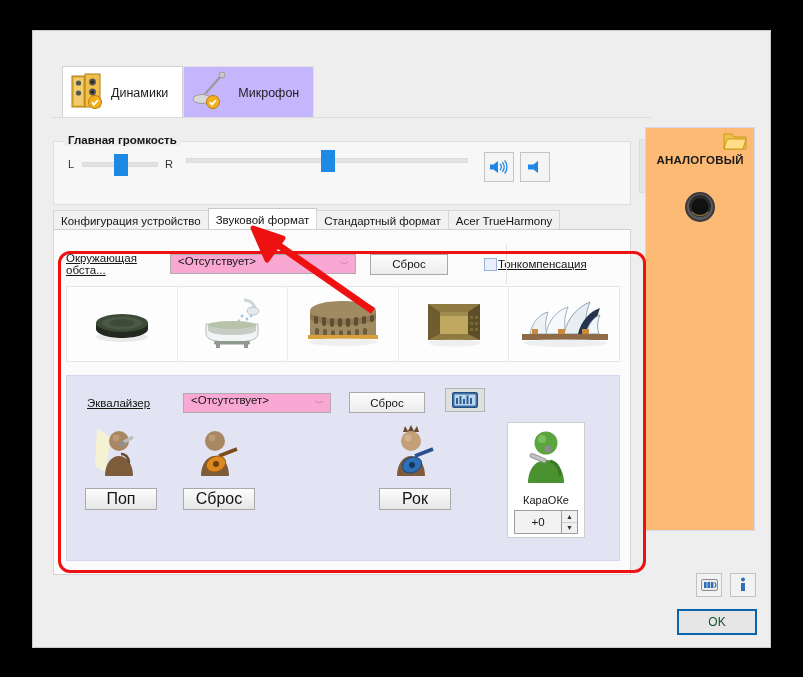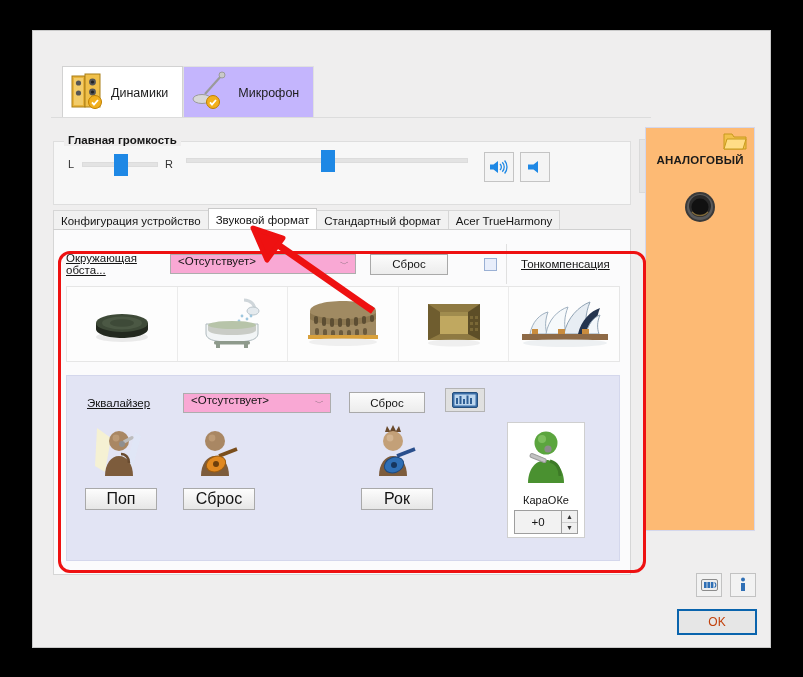--- a/index.html
+++ b/index.html
@@ -370,21 +370,21 @@
     display: flex; align-items: center; justify-content: center;
   }
   #ok-button {
     position: absolute;
     right: 14px; bottom: 13px;
     width: 78px; height: 24px;
     background: #e6e6e6;
     border: 1px solid #0a64ad;
     outline: 1px solid #0a64ad;
     display: flex; align-items: center; justify-content: center;
-    font-size: 12px; color: #c2410c;
+    font-size: 12px; color: #14532d;
   }
 
   
   #annot-rect {
     position: absolute;
     left: 25px; top: 220px;
     width: 588px; height: 322px;
     border: 3px solid #ee1111;
     border-radius: 12px;
     pointer-events: none;
@@ -488,21 +488,21 @@
     <div id="fx-panel">
 
       <div id="env-row">
         <span class="fx-label" style="width:104px;">Окружающая обста...</span>
         <div class="combo" style="width:186px;">
           <span>&lt;Отсутствует&gt;</span>
           <span class="carat">﹀</span>
         </div>
         <div class="btn" style="width:78px; margin-left:14px;">Сброс</div>
 
-        <div style="display:flex;align-items:center;gap:24px;margin-left:36px;">
+        <div style="display:flex;align-items:center;gap:1px;margin-left:36px;">
           <div class="checkbox"></div>
           <span class="fx-label">Тонкомпенсация</span>
         </div>
       </div>
       <div id="tonkomp-sep"></div>
 
       <div id="env-strip">
 
         <div class="env-cell">
           <span>
@@ -657,21 +657,21 @@
               <path d="M12 52c0-12 6-20 14-20s14 8 14 20z" fill="#7d5c3c"></path>
               <path d="M30 32l18-7" stroke="#7a4e1c" stroke-width="3.6"></path>
               <ellipse cx="27" cy="40" rx="10" ry="7.5" transform="rotate(-22 27 40)" fill="#e08820" stroke="#9d5c10"></ellipse>
               <circle cx="27" cy="40" r="3" fill="#6d3f0c"></circle>
             </svg>
           </span>
           <div class="genre-btn">Сброс</div>
         </div>
 
 
-        <div class="genre-col" style="left:292px; top:44px;">
+        <div class="genre-col" style="left:310px; top:44px;">
           <span class="genre-icon">
             <svg width="60" height="58" viewBox="0 0 60 58">
               <path d="M18 8l2-6 3 5 3-6 3 6 3-5 2 6z" fill="#6a4a2c"></path>
               <circle cx="26" cy="17" r="10" fill="#c3a078"></circle>
               <circle cx="23" cy="14" r="3.4" fill="#dcc0a0" opacity=".6"></circle>
               <path d="M12 52c0-12 6-20 14-20s14 8 14 20z" fill="#7d5c3c"></path>
               <path d="M30 32l18-7" stroke="#2a4f8c" stroke-width="3.6"></path>
               <ellipse cx="27" cy="41" rx="10" ry="7.5" transform="rotate(-22 27 41)" fill="#2f6fb5" stroke="#1d4a80"></ellipse>
               <circle cx="27" cy="41" r="3" fill="#17365e"></circle>
             </svg>

